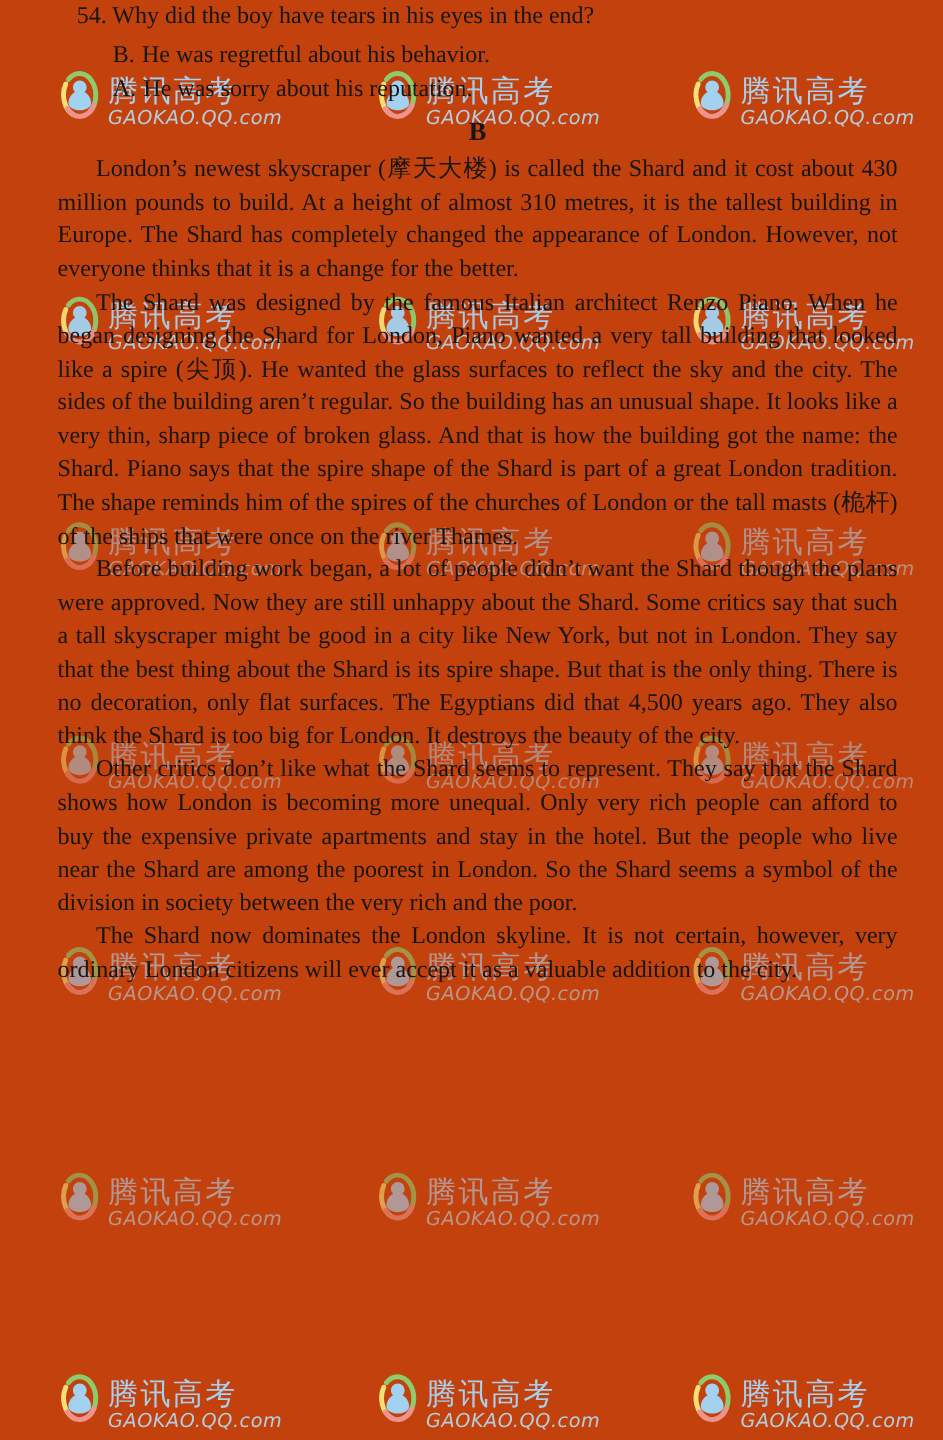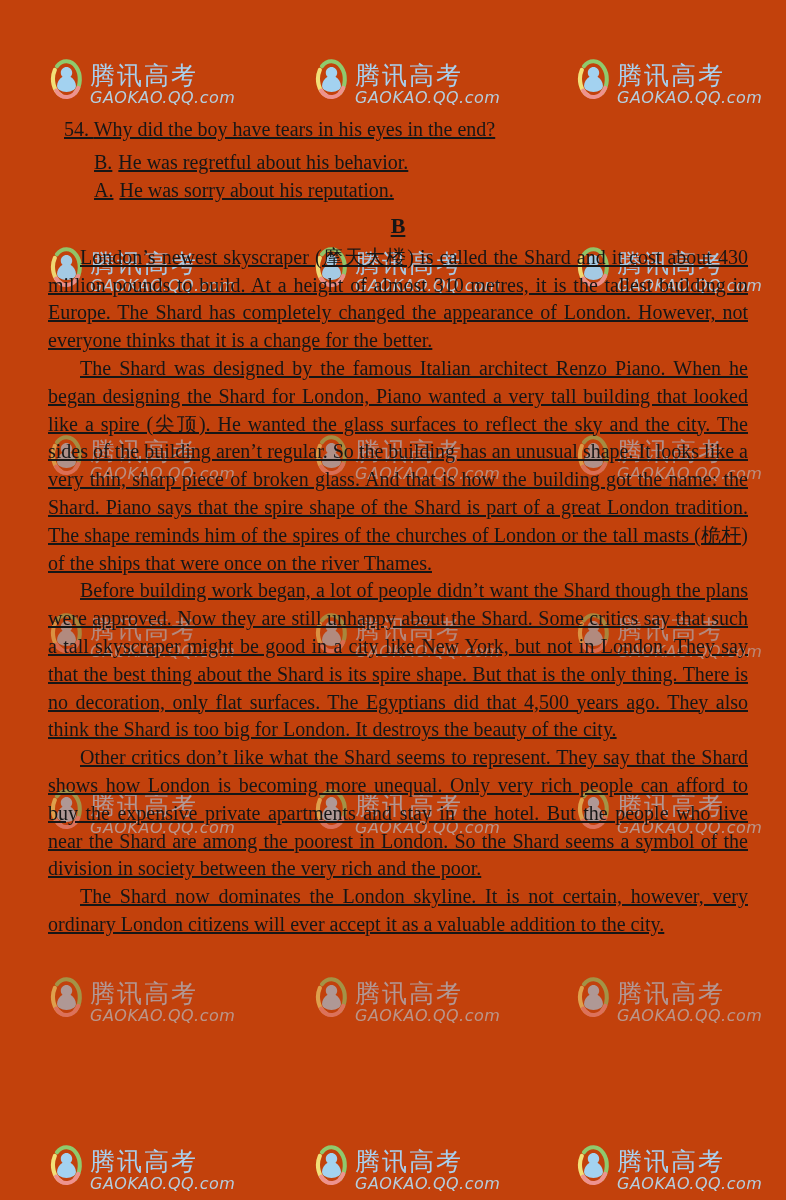--- a/index.html
+++ b/index.html
@@ -28,23 +28,23 @@
   .wm-brand{
     font-size:25px;line-height:26px;letter-spacing:2px;
     color:var(--watermark-blue,#a8d0ee);white-space:nowrap;
   }
   .wm-url{
     font-size:16px;line-height:13px;font-style:italic;letter-spacing:0.5px;
     color:var(--watermark-url-blue,#b5cede);margin-top:2px;white-space:nowrap;
   }
   
   .content{
-    position:absolute;left:48px;top:16px;width:700px;z-index:1;
-    box-sizing:border-box;padding-top:100px;
-    font-size:20px;line-height:27.8px;text-decoration:underline;
+    position:absolute;left:48px;top:0;width:700px;z-index:1;
+    box-sizing:border-box;
+    font-size:20px;line-height:27.8px;
   }
   .question{padding-left:16px;}
   .q-stem{margin-bottom:4px;}
   .q-opt{padding-left:30px;line-height:28px;}
   .q-opt .opt-label{margin-right:6px;}
   .section-label{
     text-align:center;font-weight:bold;font-size:22px;line-height:30px;
     margin:7px 0 3px 0;
   }
   .para{

